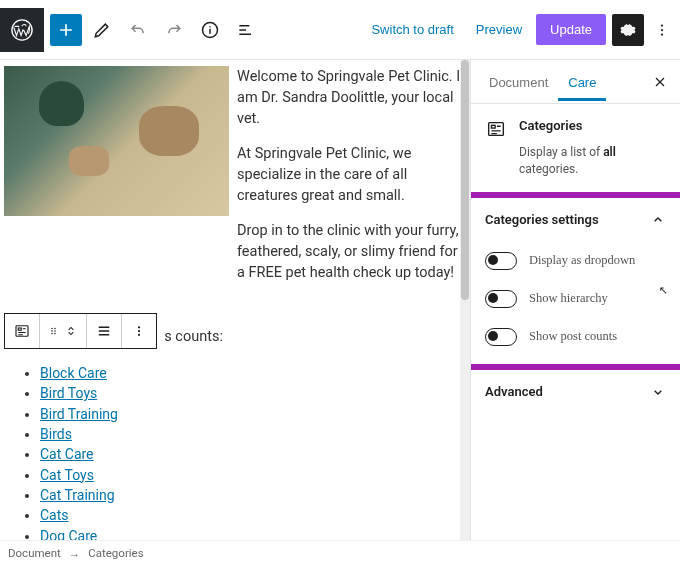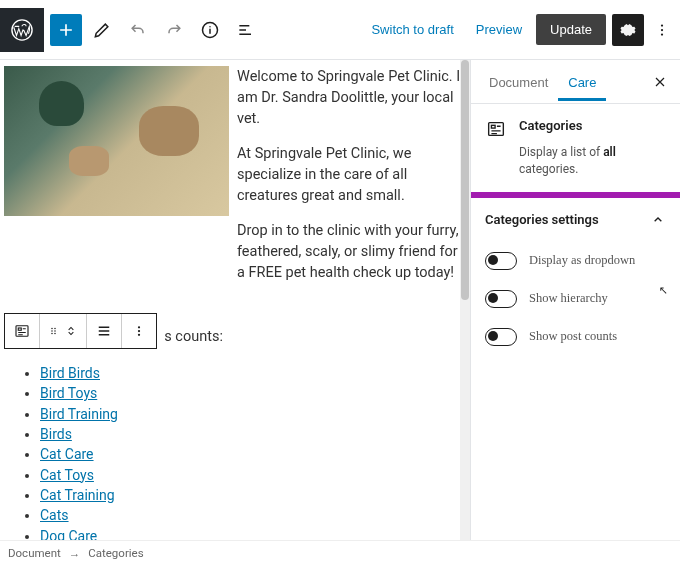--- a/index.html
+++ b/index.html
@@ -7,21 +7,21 @@
     
     .topbar { height: 60px; display: flex; align-items: center; border-bottom: 1px solid #e2e4e7; }
     .wp-logo { width: 44px; height: 44px; background: #23282d; display: flex; align-items: center; justify-content: center; color: #fff; }
     .wp-logo svg { width: 22px; height: 22px; fill: #fff; }
     .tb-left { display: flex; align-items: center; gap: 4px; padding-left: 6px; }
     .tb-btn { width: 32px; height: 32px; display: flex; align-items: center; justify-content: center; border: none; background: none; cursor: pointer; border-radius: 2px; }
     .tb-btn.primary { background: #007cba; color: #fff; }
     .tb-btn svg { width: 20px; height: 20px; }
     .tb-right { margin-left: auto; display: flex; align-items: center; gap: 6px; padding-right: 6px; }
     .tb-link { color: #007cba; font-size: 13px; background: none; border: none; cursor: pointer; padding: 6px 8px; }
-    .tb-update { background: #404040; color: #fff; border: none; padding: 8px 14px; font-size: 13px; cursor: pointer; border-radius: 2px; }
+    .tb-update { background: #8b5cf6; color: #fff; border: none; padding: 8px 14px; font-size: 13px; cursor: pointer; border-radius: 2px; }
     .tb-settings { width: 32px; height: 32px; background: #1e1e1e; color: #fff; display: flex; align-items: center; justify-content: center; border: none; cursor: pointer; border-radius: 2px; }
     .tb-more { width: 24px; height: 32px; display: flex; align-items: center; justify-content: center; background: none; border: none; cursor: pointer; }
 
     .workspace { display: flex; height: 496px; }
     .editor { flex: 1; position: relative; overflow: hidden; }
     .editor-inner { padding: 0 8px 0 4px; position: relative; height: 100%; }
     .scrollbar-v { position: absolute; right: 0; top: 0; width: 10px; height: 496px; background: #f0f0f0; }
     .scrollbar-thumb { position: absolute; right: 1px; top: 0; width: 8px; height: 240px; background: #c4c4c4; border-radius: 4px; }
 
     .intro-row { display: flex; gap: 8px; padding-top: 6px; }
@@ -175,21 +175,21 @@
                 <circle cx="12" cy="7" r="1.5"></circle>
                 <circle cx="12" cy="12" r="1.5"></circle>
                 <circle cx="12" cy="17" r="1.5"></circle>
               </svg>
             </div>
         </div>
         <span class="after-tb">s counts:</span>
       </div>
 
       <ul class="cat-list">
-        <li>Bird Birds</li>
+        <li>Block Care</li>
         <li>Bird Toys</li>
         <li>Bird Training</li>
         <li>Birds</li>
         <li>Cat Care</li>
         <li>Cat Toys</li>
         <li>Cat Training</li>
         <li>Cats</li>
         <li>Dog Care</li>
         <li>Dog Toys</li>
 
@@ -234,20 +234,28 @@
           <div class="toggle-label">Show hierarchy</div>
           <span class="cursor-ptr" style="position:absolute; right:-2px; top:4px;">↖</span>
         </div>
         <div class="toggle-row">
           <div class="toggle"></div>
           <div class="toggle-label">Show post counts</div>
         </div>
       </div>
     </div>
 
+    <div class="sb-panel">
+      <div class="sb-panel-head">
+        <span>Advanced</span>
+        <svg viewBox="0 0 24 24" width="16" height="16" fill="none" stroke="#1e1e1e" stroke-width="2">
+            <path d="M7 10l5 5 5-5"></path>
+          </svg>
+      </div>
+    </div>
   </div>
 </div>
 
 <div class="breadcrumb">
   <span>Document</span>
   <span>→</span>
   <span>Categories</span>
 </div>
 
 </body></html>

